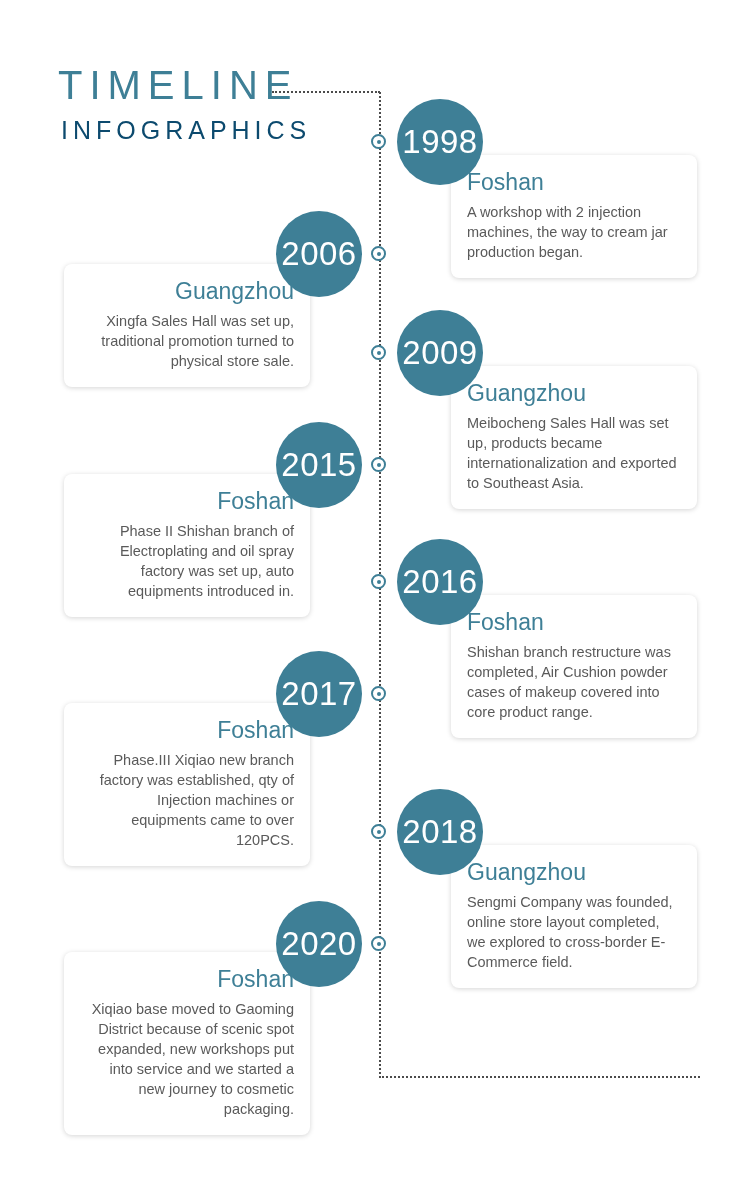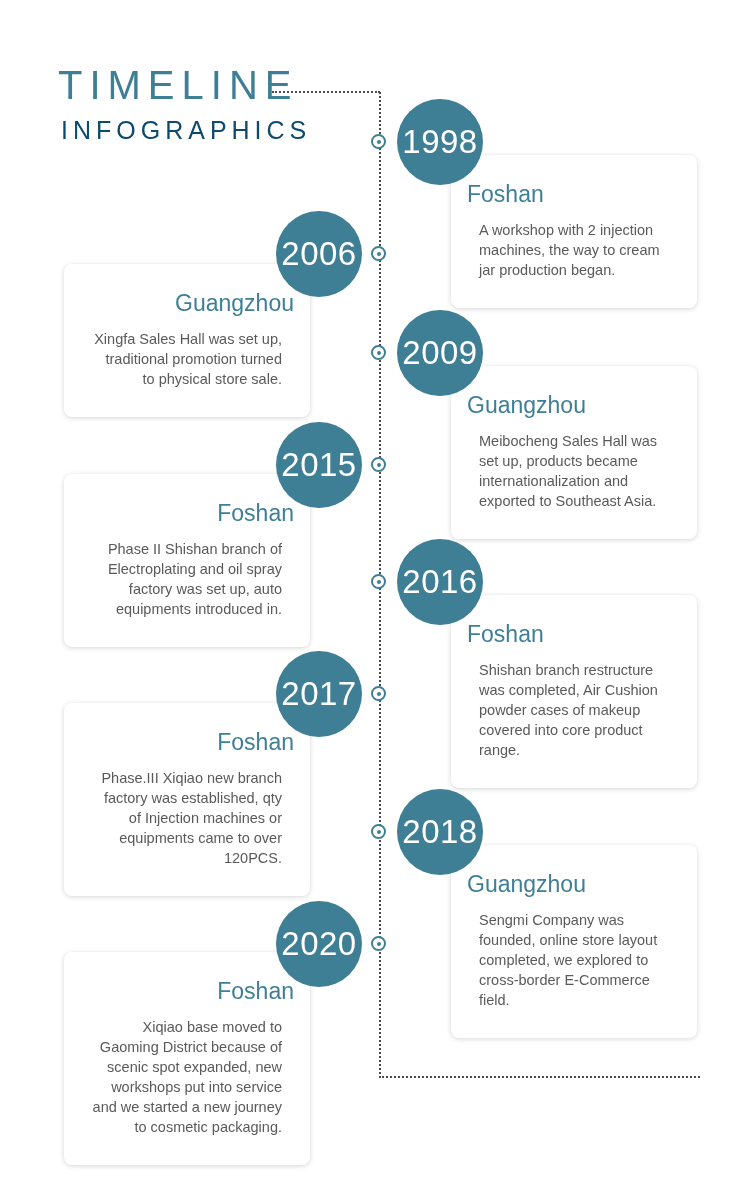--- a/index.html
+++ b/index.html
@@ -108,28 +108,28 @@
   
   .card {
     position: absolute;
     background: #ffffff;
     border-radius: 8px;
     box-shadow: 0 1px 5px rgba(0,0,0,0.17);
     padding: 14px 16px 16px 16px;
     z-index: 3;
   }
   .card h3 {
-    margin: 12px 0 6px 0;
+    margin: 0 0 6px 0;
     font-size: 23px;
     font-weight: 400;
     color: #3e7f96;
     line-height: 27px;
   }
   .card p {
-    margin: 12px;
+    margin: 0;
     font-size: 14.5px;
     line-height: 20px;
     color: #5a5a5a;
   }
   .card.right { text-align: left; }
   .card.left  { text-align: right; }
 </style>
 </head>
 <body>
 

